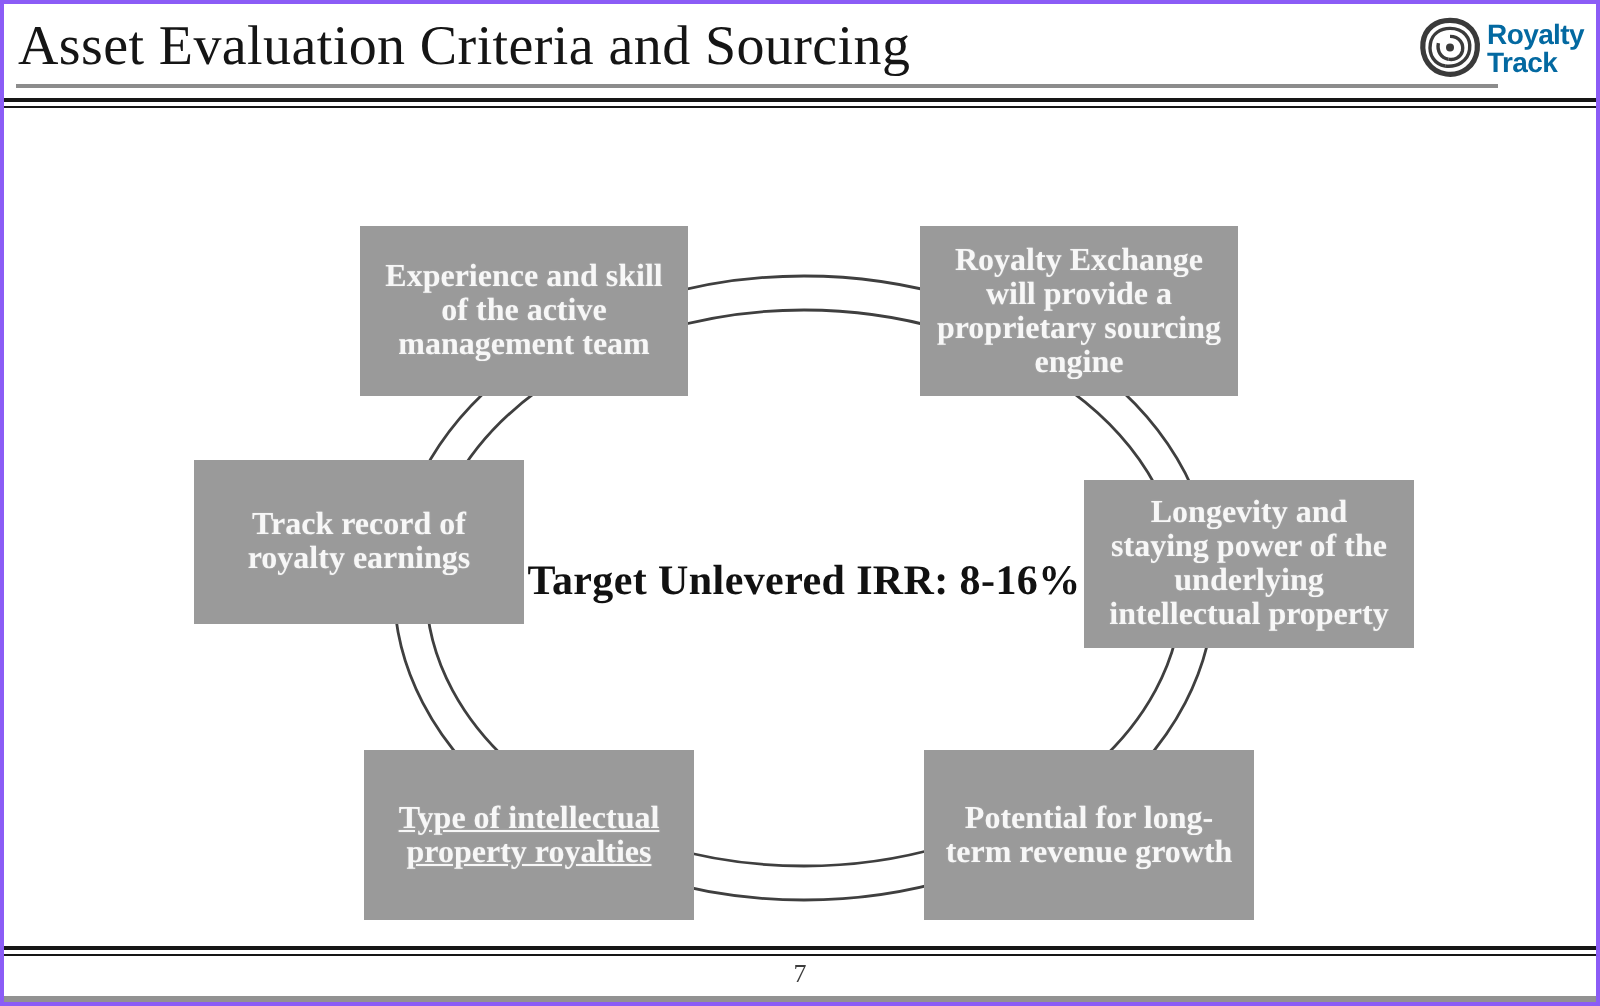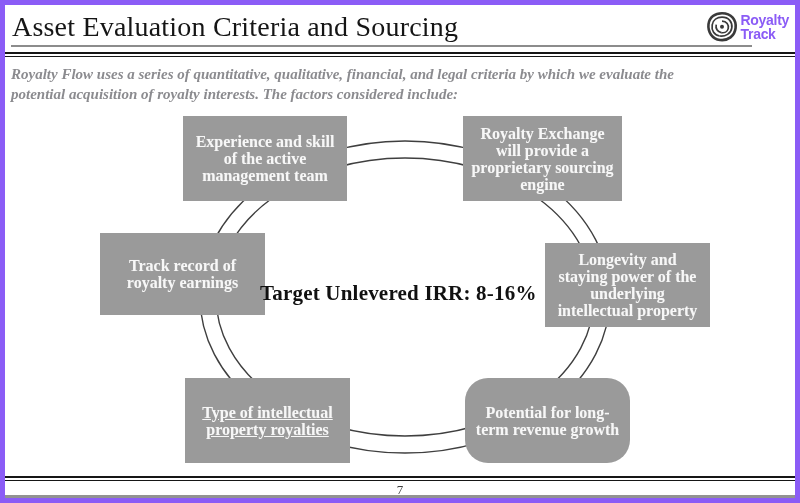--- a/index.html
+++ b/index.html
@@ -3,21 +3,21 @@
 <meta charset="utf-8">
 <style>
   html,body{margin:0;padding:0;background:#e8e8e8;}
   .slide{
     position:relative;
     width:800px;height:503px;
     background:#ffffff;
     font-family:"Liberation Serif", serif;
     overflow:hidden;
     margin:0 auto;
-    border:5px solid #8b5cf6;
+    border:2px solid #8b5cf6;
     box-sizing:border-box;
   }
   
   .title{
     position:absolute;left:7px;top:6px;
     font-size:28px;font-weight:400;color:#151515;
     letter-spacing:0.2px;white-space:nowrap;
   }
   .title-rule{
     position:absolute;left:6px;top:40px;width:741px;height:2px;
@@ -31,21 +31,21 @@
   .rule-top{top:47px;}
   .rule-bottom{top:471px;}
   .logo{
     position:absolute;right:6px;top:6px;
     display:flex;align-items:center;gap:3px;
   }
   .logo-icon{width:32px;height:32px;display:block;}
   .logo-text{
     font-family:"Liberation Sans", sans-serif;
     font-weight:700;font-size:14px;line-height:14px;
-    color:#8b5cf6;letter-spacing:-0.3px;
+    color:#0369a1;letter-spacing:-0.3px;
   }
   .logo-text span{display:block;}
   
   .intro{
     position:absolute;left:6px;top:59px;width:784px;
     font-style:italic;font-weight:700;
     font-size:15px;line-height:20px;color:#8b8b8f;
   }
   .intro span{display:block;}
   
@@ -58,24 +58,24 @@
     display:flex;align-items:center;justify-content:center;
     text-align:center;
     padding:4px 8px;box-sizing:border-box;
     text-shadow:0 0 1px rgba(255,255,255,0.25);
   }
   .b-tl{left:178px;top:111px;width:164px;height:85px;}
   .b-tr{left:458px;top:111px;width:159px;height:85px;}
   .b-ml{left:95px;top:228px;width:165px;height:82px;}
   .b-mr{left:540px;top:238px;width:165px;height:84px;}
   .b-bl{left:180px;top:373px;width:165px;height:85px;text-decoration:underline;}
-  .b-br{left:460px;top:373px;width:165px;height:85px;border-radius:23px;}
+  .b-br{left:460px;top:373px;width:165px;height:85px;}
   .center-label{
     position:absolute;left:255px;top:276px;width:290px;
-    text-align:left;
+    text-align:center;
     font-size:21px;font-weight:700;color:#111111;
     letter-spacing:0.2px;
   }
   
   .page-num{
     position:absolute;left:0;right:0;top:477px;
     text-align:center;font-size:13px;color:#3c3c3c;
   }
   .bottom-edge{
     position:absolute;left:0;right:0;bottom:0;height:3px;
@@ -107,24 +107,20 @@
     </svg>
     <span class="logo-text">
       <span>Royalty</span>
       <span>Track</span>
     </span>
   </div>
 
   <div class="title-rule"></div>
   <div class="double-rule rule-top"></div>
 
-  <div class="intro">
-    <span>Royalty Flow uses a series of quantitative, qualitative,  financial, and legal criteria by which we evaluate the</span>
-    <span>potential acquisition of royalty interests.  The factors considered include:</span>
-  </div>
 
   <div class="box b-tl">Experience and skill of the active management team</div>
   <div class="box b-tr">Royalty Exchange will provide a proprietary sourcing engine</div>
   <div class="box b-ml">Track record of royalty earnings</div>
   <div class="box b-mr">Longevity and staying power of the underlying intellectual property</div>
   <div class="box b-bl">Type of intellectual property royalties</div>
   <div class="box b-br">Potential for long-term revenue growth</div>
 
   <div class="center-label">Target Unlevered IRR: 8-16%</div>
 

